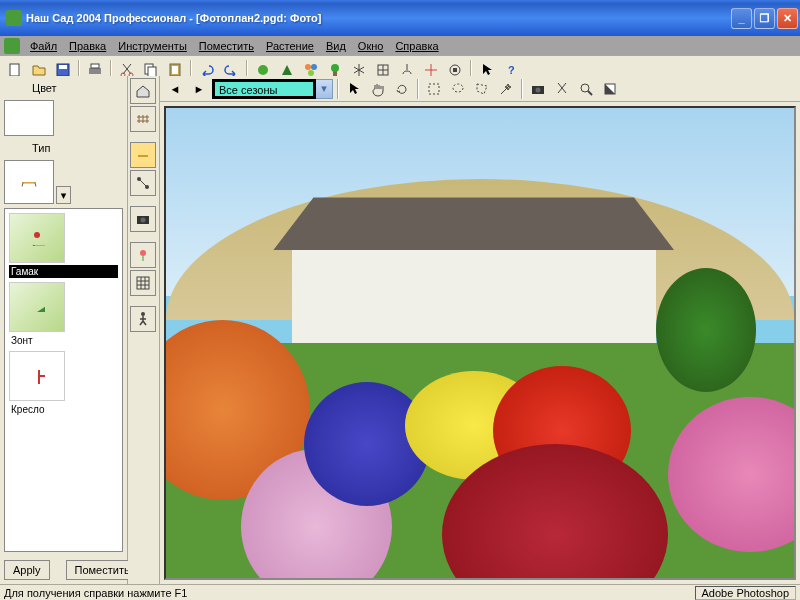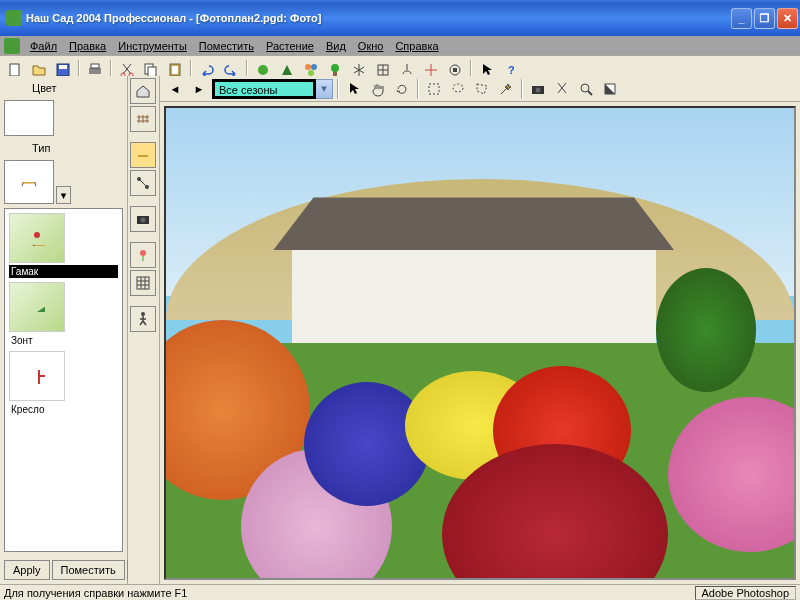--- a/index.html
+++ b/index.html
@@ -30,21 +30,21 @@
 .type-box { width: 50px; height: 44px; background: #fff; border: 1px solid #888; display: flex; align-items: center; justify-content: center; }
 .type-box-wrap { display: flex; align-items: flex-end; gap: 2px; }
 .dd-arrow { width: 15px; height: 18px; background: #ece9d8; border: 1px solid #888; display: flex; align-items: center; justify-content: center; }
 
 .item-list { flex: 1; background: #fff; border: 1px solid #888; overflow-y: auto; padding: 2px; }
 .list-item { padding: 2px; cursor: pointer; }
 .list-item.selected .list-label { background: #000000; color: white; }
 .list-thumb { width: 56px; height: 50px; border: 1px solid #ccc; display: flex; align-items: center; justify-content: center; margin-bottom: 2px; background: linear-gradient(135deg, #e8f4d8, #b8d888); }
 .list-label { font-size: 10px; padding: 1px 2px; }
 
-.bottom-buttons { display: flex; gap: 2px; padding-top: 4px; align-items: flex-end; }
+.bottom-buttons { display: flex; gap: 16px; padding-top: 4px; align-items: flex-end; }
 .btn { padding: 3px 8px; background: #ece9d8; border: 1px solid #888; cursor: pointer; font-size: 11px; }
 .aim-icon { width: 20px; height: 20px; background: #ffcc00; border: 1px solid #888; display: flex; align-items: center; justify-content: center; }
 
 .mid-toolbar { width: 32px; background: #ece9d8; border-right: 1px solid #aca899; display: flex; flex-direction: column; padding: 2px; gap: 2px; }
 .mid-btn { width: 26px; height: 26px; border: 1px solid #888; background: #ece9d8; display: flex; align-items: center; justify-content: center; cursor: pointer; }
 
 .canvas-area { flex: 1; background: #ece9d8; display: flex; flex-direction: column; }
 .canvas-toolbar { height: 26px; display: flex; align-items: center; padding: 2px 4px; gap: 2px; background: #ece9d8; border-bottom: 1px solid #aca899; }
 .dropdown { display: flex; height: 20px; }
 .dropdown-text { width: 104px; background: #5eead4; border: 3px solid #000000; padding: 2px 4px; }

